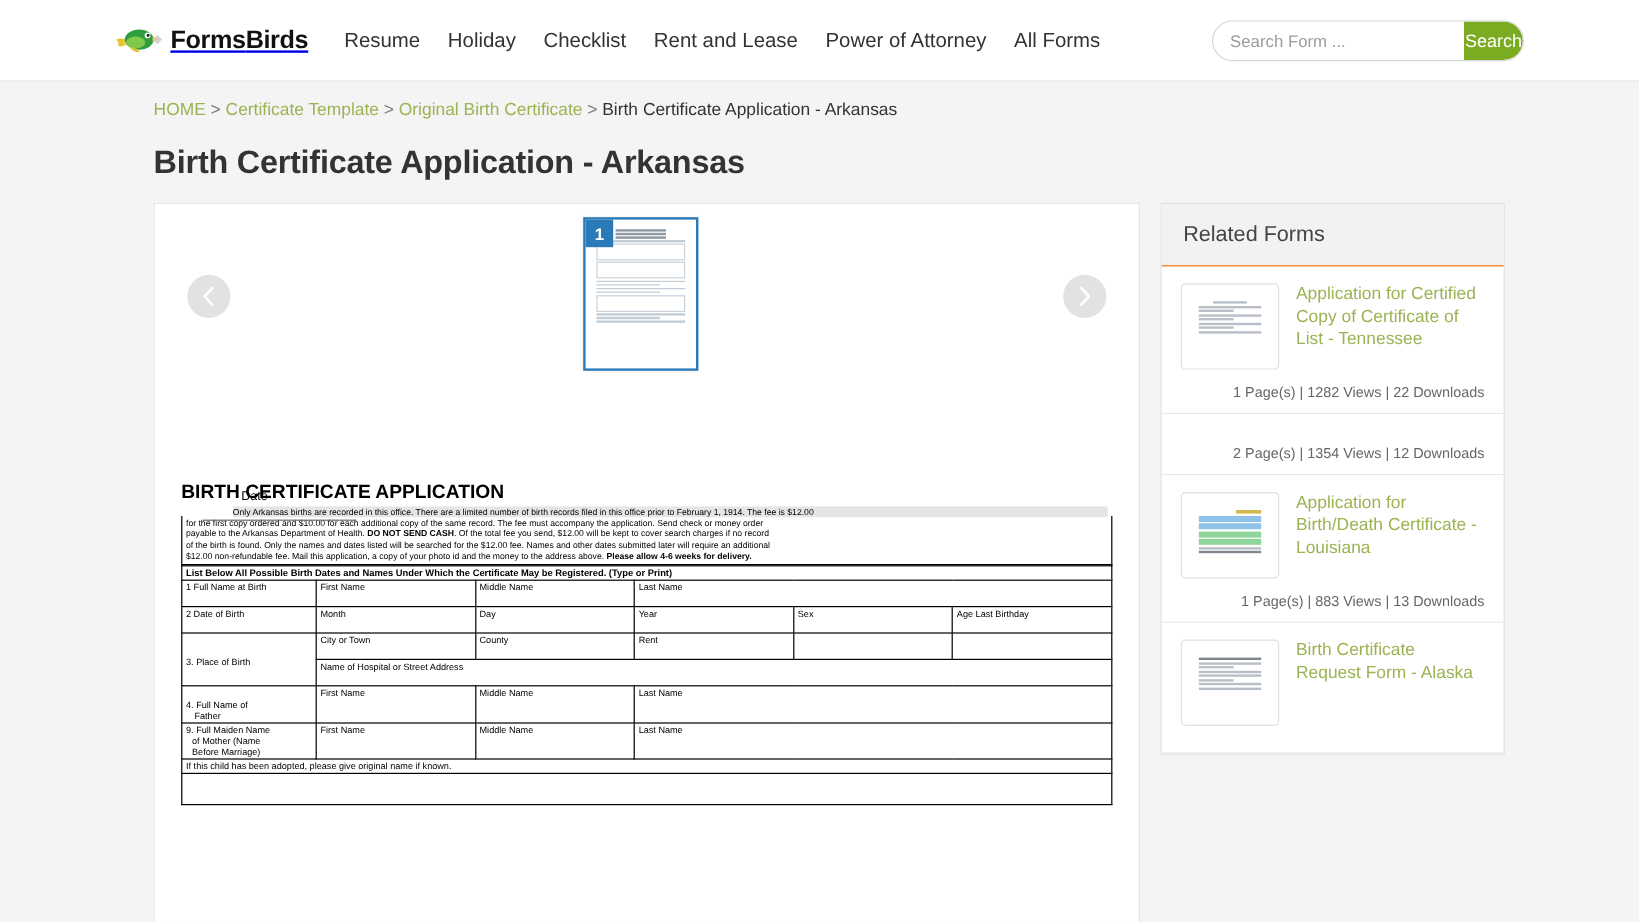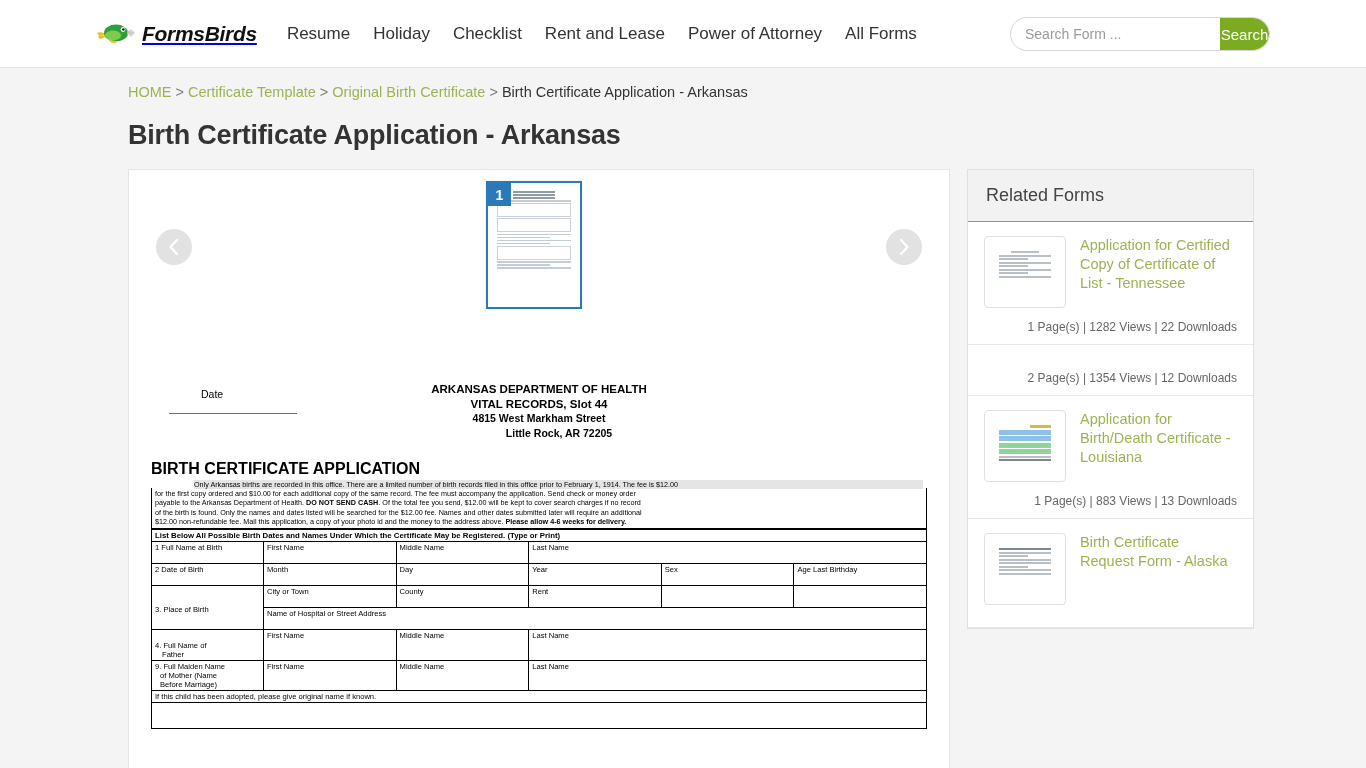--- a/index.html
+++ b/index.html
@@ -21,21 +21,20 @@
   }
   .logo-wrap {
     display: flex; align-items: center;
     margin-left: 95px;
     height: 40px;
   }
   .logo-bird { width: 46px; height: 28px; display:block; }
   .logo-text {
     font-size: 21px;
     font-weight: bold;
-    font-style: italic;
     color: #111;
     letter-spacing: -0.3px;
     margin-left: 1px;
   }
   .logo-text .b { color: #111; }
 
   .main-nav {
     display: flex;
     align-items: center;
     margin-left: 30px;
@@ -370,26 +369,20 @@
           <path d="M4 2 L10.5 9 L4 16" fill="none" stroke="#ffffff" stroke-width="2.2" stroke-linecap="round" stroke-linejoin="round"></path>
         </svg>
       </div>
     </div>
 
     <div class="doc-page">
       <div style="position:relative;">
         <div class="date-block">
           <span>Date</span>
           <div class="date-rule"></div>
-        </div>
-        <div class="doc-head">
-          <div>ARKANSAS DEPARTMENT OF HEALTH</div>
-          <div class="l2">VITAL RECORDS, Slot 44</div>
-          <div class="doc-addr">4815 West Markham Street</div>
-          <div class="doc-addr" style="margin-left:40px;">Little Rock, AR 72205</div>
         </div>
         <div class="doc-title-line">BIRTH CERTIFICATE APPLICATION</div>
       </div>
 
       <div class="fineprint">
         <div class="first">Only Arkansas births are recorded in this office. There are a limited number of birth records filed in this office prior to February 1, 1914. The fee is $12.00</div>
         <div>for the first copy ordered and $10.00 for each additional copy of the same record. The fee must accompany the application.  Send check or money order</div>
         <div><span>payable to the Arkansas Department of Health. </span><b>DO NOT SEND CASH</b><span>. Of the total fee you send, $12.00 will be kept to cover search charges if no record</span></div>
         <div>of the birth is found. Only the names and dates listed will be searched for the $12.00 fee.  Names and other dates submitted later will require an additional</div>
         <div><span>$12.00 non-refundable fee. Mail this application, a copy of your photo id and the money to the address above. </span><b>Please allow 4-6 weeks for delivery.</b></div>

